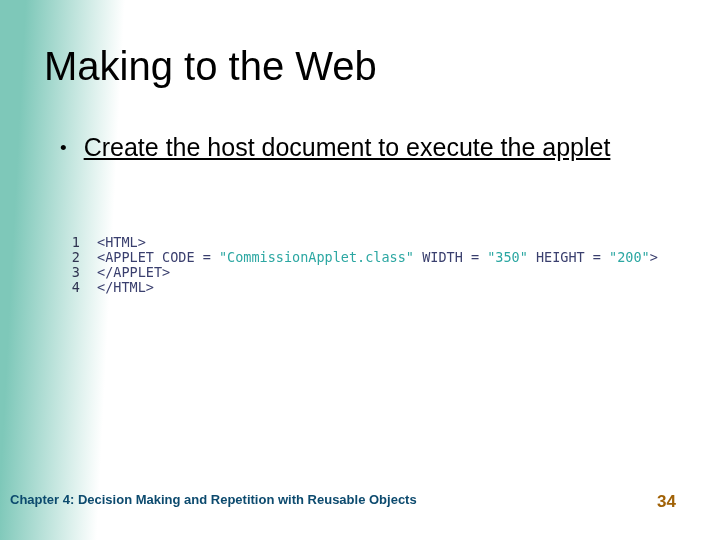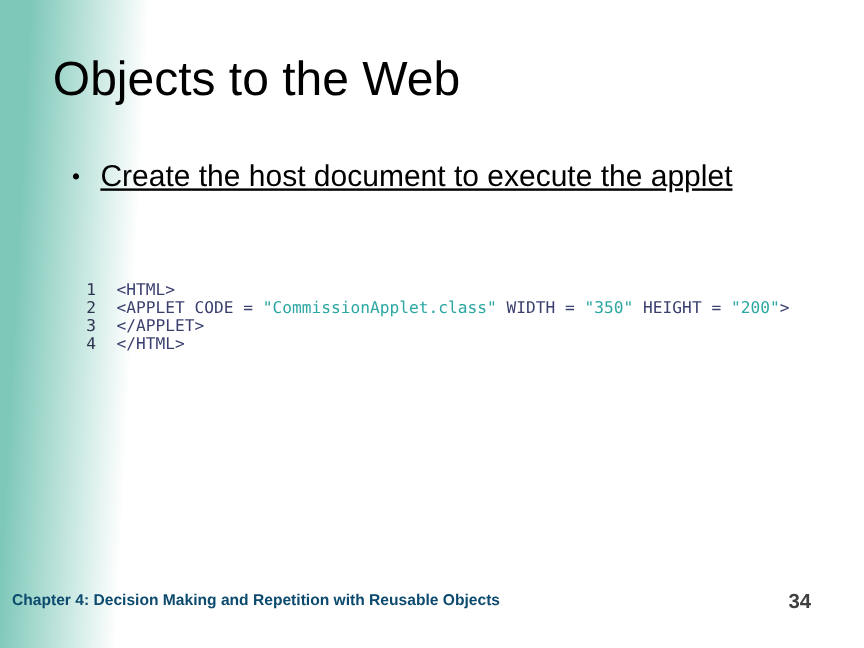--- a/index.html
+++ b/index.html
@@ -84,31 +84,31 @@
     font-weight: 700;
     white-space: nowrap;
     color: #0c4a6e;
   }
   .page-number {
     position: absolute;
     right: 44px;
     top: 492px;
     font-size: 17px;
     font-weight: 700;
-    color: #404040;
+    color: #a16207;
   }
 </style>
 </head>
 <body>
 
 <div class="slide">
 
   <div class="gradient-bar"></div>
 
-  <div class="slide-title">Objects to the Web</div>
+  <div class="slide-title">Making to the Web</div>
 
   <div class="bullet-row">
     <span class="bullet-glyph">•</span>
     <span class="bullet-text">Create the host document to execute the applet</span>
   </div>
 
   <div class="code-snippet"><div class="code-line"><span class="line-number">1</span><span><span class="tok-tag">&lt;HTML&gt;</span></span></div><div class="code-line"><span class="line-number">2</span><span><span class="tok-tag">&lt;APPLET CODE = </span><span class="tok-string">"CommissionApplet.class"</span><span class="tok-tag"> WIDTH = </span><span class="tok-string">"350"</span><span class="tok-tag"> HEIGHT = </span><span class="tok-string">"200"</span><span class="tok-tag">&gt;</span></span></div><div class="code-line"><span class="line-number">3</span><span><span class="tok-tag">&lt;/APPLET&gt;</span></span></div><div class="code-line"><span class="line-number">4</span><span><span class="tok-tag">&lt;/HTML&gt;</span></span></div></div>
 
   <div class="footer-left">Chapter 4: Decision Making and Repetition with Reusable Objects</div>
 

